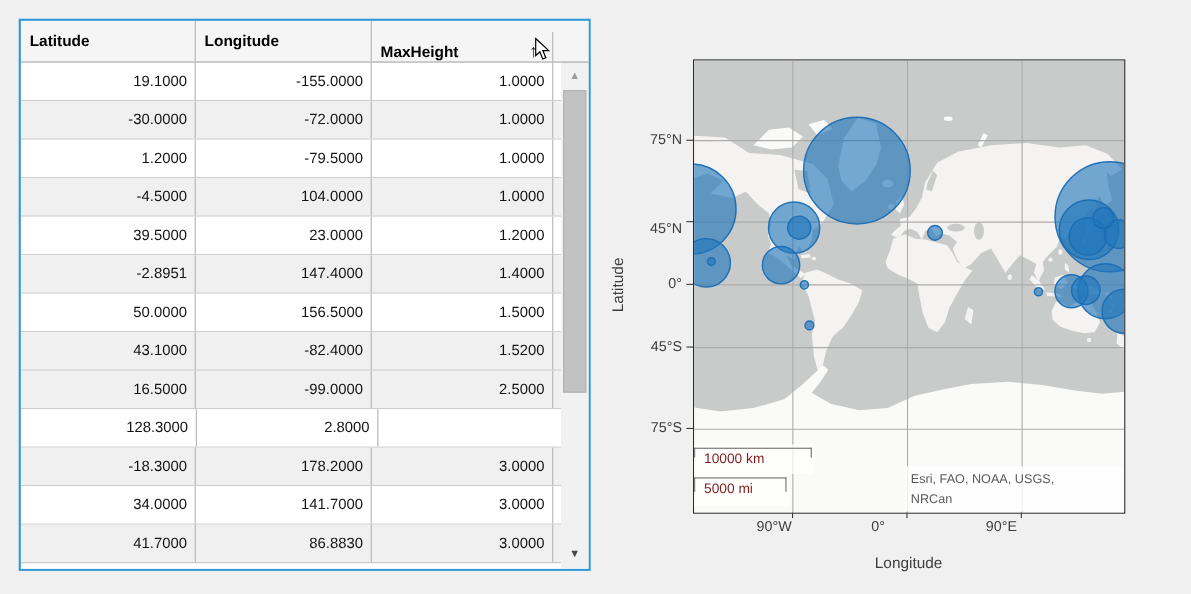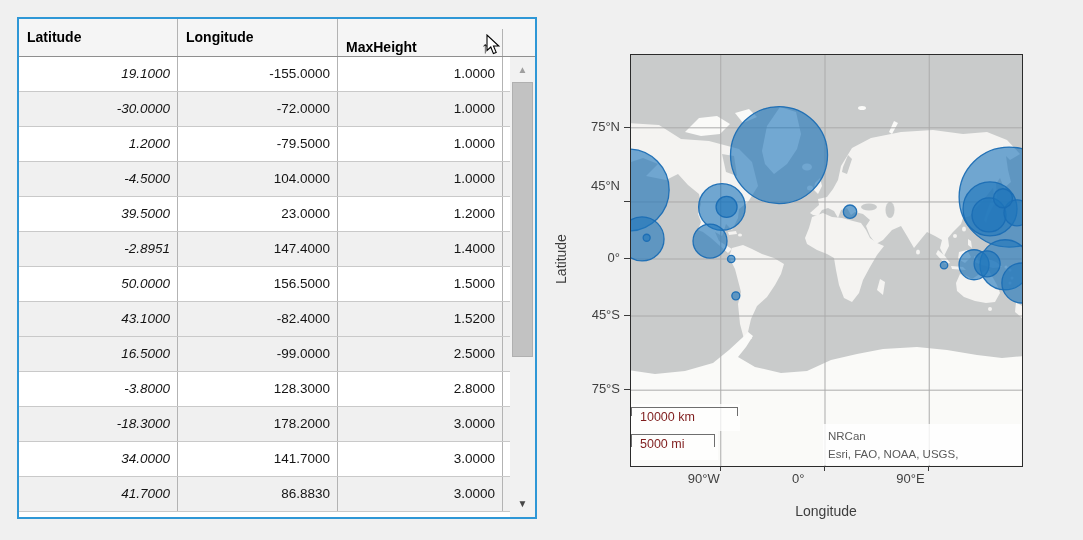--- a/index.html
+++ b/index.html
@@ -13,21 +13,21 @@
   .hcell{box-sizing:border-box;border-right:1px solid #b3b3b3;font-weight:bold;font-size:14px;
          color:#000;line-height:37px;padding-left:8px;position:relative;overflow:hidden;}
   .hcell.h0{width:159px;} .hcell.h1{width:160px;} .hcell.h2{width:165px;margin-top:10px;}
   .hcell.hf{width:32px;border-right:none;}
   .sort-arrow{position:absolute;right:13px;top:0;font-weight:normal;font-size:16px;color:#1a1a1a;}
   .tbody{position:absolute;left:0;top:38px;width:491px;height:460px;overflow:hidden;background:#fff;}
   .trow{display:flex;height:35px;box-sizing:border-box;border-bottom:1px solid #c9c9c9;background:#fff;}
   .trow.alt{background:#f0f0f0;}
   .tcell{box-sizing:border-box;border-right:1px solid #b3b3b3;font-size:13.5px;color:#141414;
          line-height:34px;text-align:right;padding-right:7px;overflow:hidden;}
-  .tcell.c0{width:159px;font-style:italic;} .tcell.c1{width:160px;} .tcell.c2{width:165px;}
+  .tcell.c0{width:159px;} .tcell.c1{width:160px;} .tcell.c2{width:165px;}
   .tcell.filler{width:7px;border-right:none;padding:0;}
   .vscroll{position:absolute;left:491px;top:38px;width:25px;height:460px;background:#f1f1f1;}
   .sb-thumb{position:absolute;left:2px;right:2px;top:25px;height:275px;background:#c2c2c2;border:1px solid #b0b0b0;box-sizing:border-box;}
   .sb-up,.sb-down{position:absolute;left:0;width:100%;text-align:center;font-size:10px;line-height:10px;}
   .sb-up{top:8px;color:#9e9e9e;} .sb-down{bottom:8px;color:#474747;}
 
   
   .map-box{position:absolute;left:630px;top:54px;width:391px;height:411px;
            border:1px solid #2b2b2b;box-sizing:content-box;overflow:hidden;}
   .map-box svg{display:block;}
@@ -116,21 +116,20 @@
           <div class="tcell c2">1.5200</div>
           <div class="tcell filler"></div>
         </div>
         <div class="trow alt">
           <div class="tcell c0">16.5000</div>
           <div class="tcell c1">-99.0000</div>
           <div class="tcell c2">2.5000</div>
           <div class="tcell filler"></div>
         </div>
         <div class="trow">
-          <div class="tcell c0">-3.8000</div>
           <div class="tcell c1">128.3000</div>
           <div class="tcell c2">2.8000</div>
           <div class="tcell filler"></div>
         </div>
         <div class="trow alt">
           <div class="tcell c0">-18.3000</div>
           <div class="tcell c1">178.2000</div>
           <div class="tcell c2">3.0000</div>
           <div class="tcell filler"></div>
         </div>
@@ -232,31 +231,31 @@
     </svg>
     <div class="sb-km-box">
       <div class="ruler km"></div>
       <div class="scale-text">10000 km</div>
     </div>
     <div class="sb-mi-box">
       <div class="ruler mi"></div>
       <div class="scale-text">5000 mi</div>
     </div>
     <div class="attribution">
+      <div>Esri, FAO, NOAA, USGS,</div>
       <div>NRCan</div>
-      <div>Esri, FAO, NOAA, USGS,</div>
     </div>
   </div>
 
   <div class="axis-label ylabel">Latitude</div>
   <div class="axis-label xlabel">Longitude</div>
   <div id="ticklabels">
       <div class="ylab" style="top: 118.815px;">75°N</div>
       <div class="ytick" style="top: 126.815px;"></div>
-      <div class="ylab" style="top: 178px;">45°N</div>
+      <div class="ylab" style="top: 200px;">45°N</div>
       <div class="ytick" style="top: 200.975px;"></div>
       <div class="ylab" style="top: 250px;">0°</div>
       <div class="ytick" style="top: 258px;"></div>
       <div class="ylab" style="top: 307.025px;">45°S</div>
       <div class="ytick" style="top: 315.025px;"></div>
       <div class="ylab" style="top: 381.185px;">75°S</div>
       <div class="ytick" style="top: 389.185px;"></div>
       <div class="xlab" style="left: 687.78px;">90°W</div>
       <div class="xtick" style="left: 719.78px;"></div>
       <div class="xlab" style="left: 792px;">0°</div>

